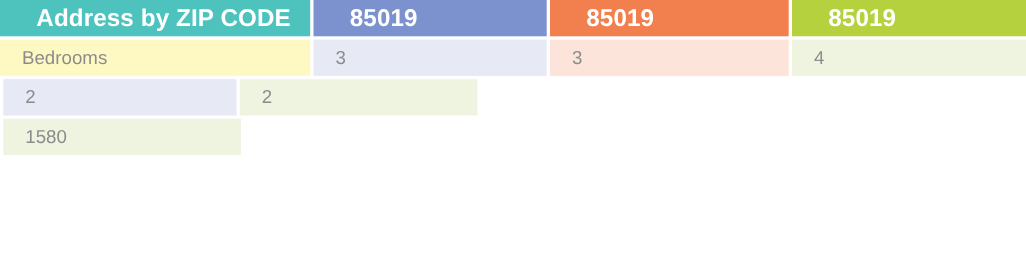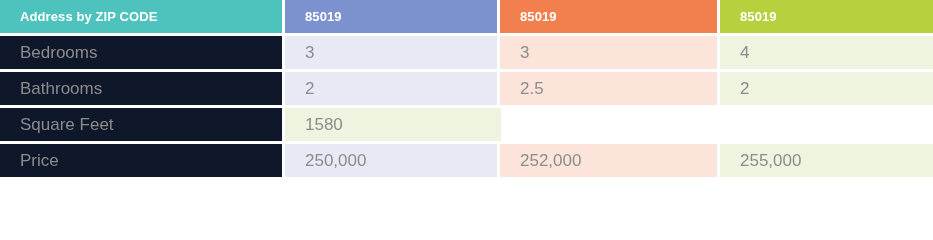--- a/index.html
+++ b/index.html
@@ -47,39 +47,39 @@
     box-sizing: border-box;
     display: flex;
     align-items: center;
     height: 100%;
     overflow: hidden;
     white-space: nowrap;
   }
 
   
   .header-cell {
-    padding-left: 20px;
-    font-size: 13px;
+    padding-left: 33px;
+    font-size: 22px;
     font-weight: bold;
     color: #ffffff;
     letter-spacing: 0.1px;
   }
   .hdr-label { background: #4EC3BE; }
   .hdr-a     { background: #7B92CE; }
   .hdr-b     { background: #F2804F; }
   .hdr-c     { background: #B5D23E; }
 
   
   .body-cell {
     padding-left: 20px;
     font-size: 17px;
     font-weight: normal;
     color: #8C8C8C;
   }
-  .body-label { background: #0f172a; }
+  .body-label { background: #fef9c3; }
   .body-a     { background: #E7E9F4; }
   .body-b     { background: #FCE4DA; }
   .body-c     { background: #EFF4E0; }
 </style>
 </head>
 <body>
 
 <div class="comparison-table">
 
   <div class="table-row header-row">
@@ -90,31 +90,22 @@
   </div>
 
   <div class="table-row body-row">
     <div class="cell body-cell body-label col-label">Bedrooms</div>
     <div class="cell body-cell body-a col-a">3</div>
     <div class="cell body-cell body-b col-b">3</div>
     <div class="cell body-cell body-c col-c">4</div>
   </div>
 
   <div class="table-row body-row">
-    <div class="cell body-cell body-label col-label">Bathrooms</div>
     <div class="cell body-cell body-a col-a">2</div>
-    <div class="cell body-cell body-b col-b">2.5</div>
     <div class="cell body-cell body-c col-c">2</div>
   </div>
 
   <div class="table-row body-row">
-    <div class="cell body-cell body-label col-label">Square Feet</div>
     <div class="cell body-cell body-c col-c">1580</div>
   </div>
 
-  <div class="table-row body-row">
-    <div class="cell body-cell body-label col-label">Price</div>
-    <div class="cell body-cell body-a col-a">250,000</div>
-    <div class="cell body-cell body-b col-b">252,000</div>
-    <div class="cell body-cell body-c col-c">255,000</div>
-  </div>
 
 </div>
 
 </body></html>

